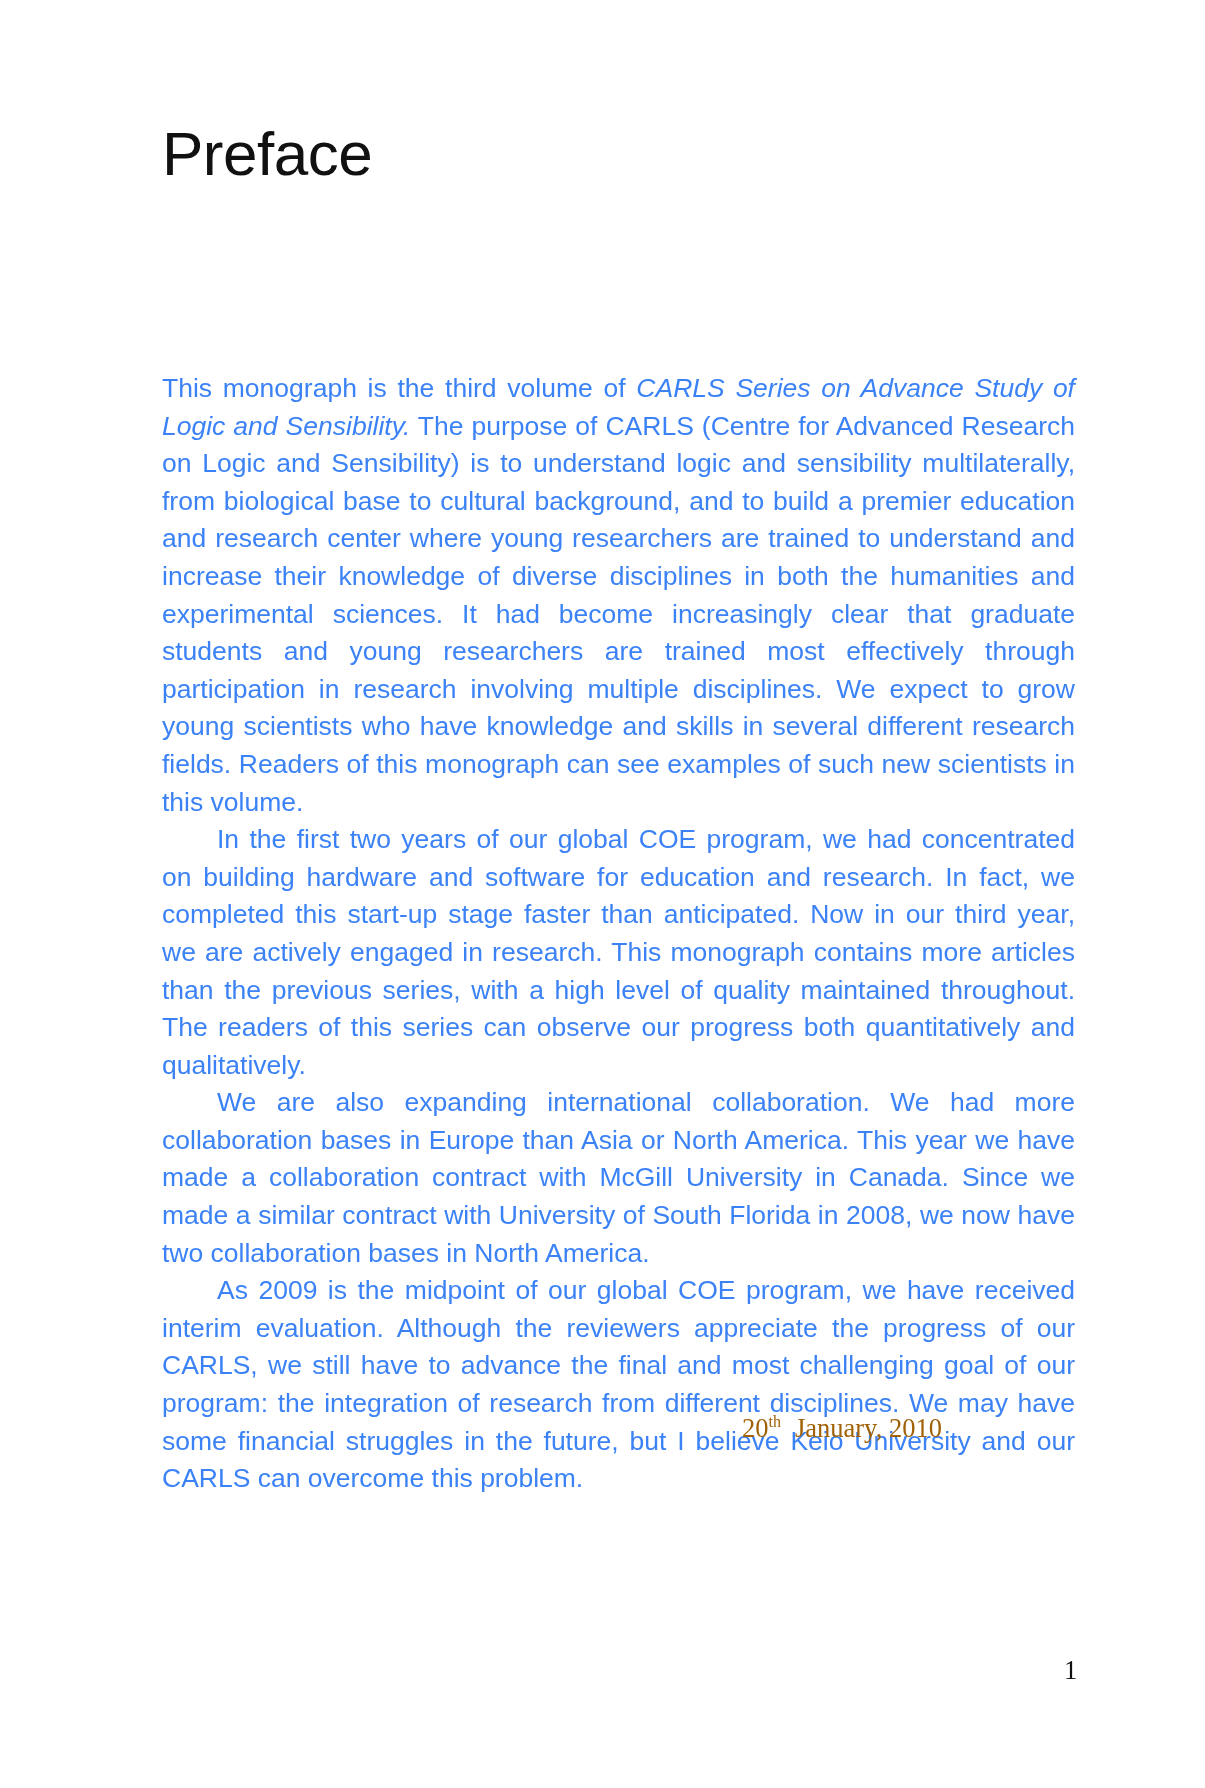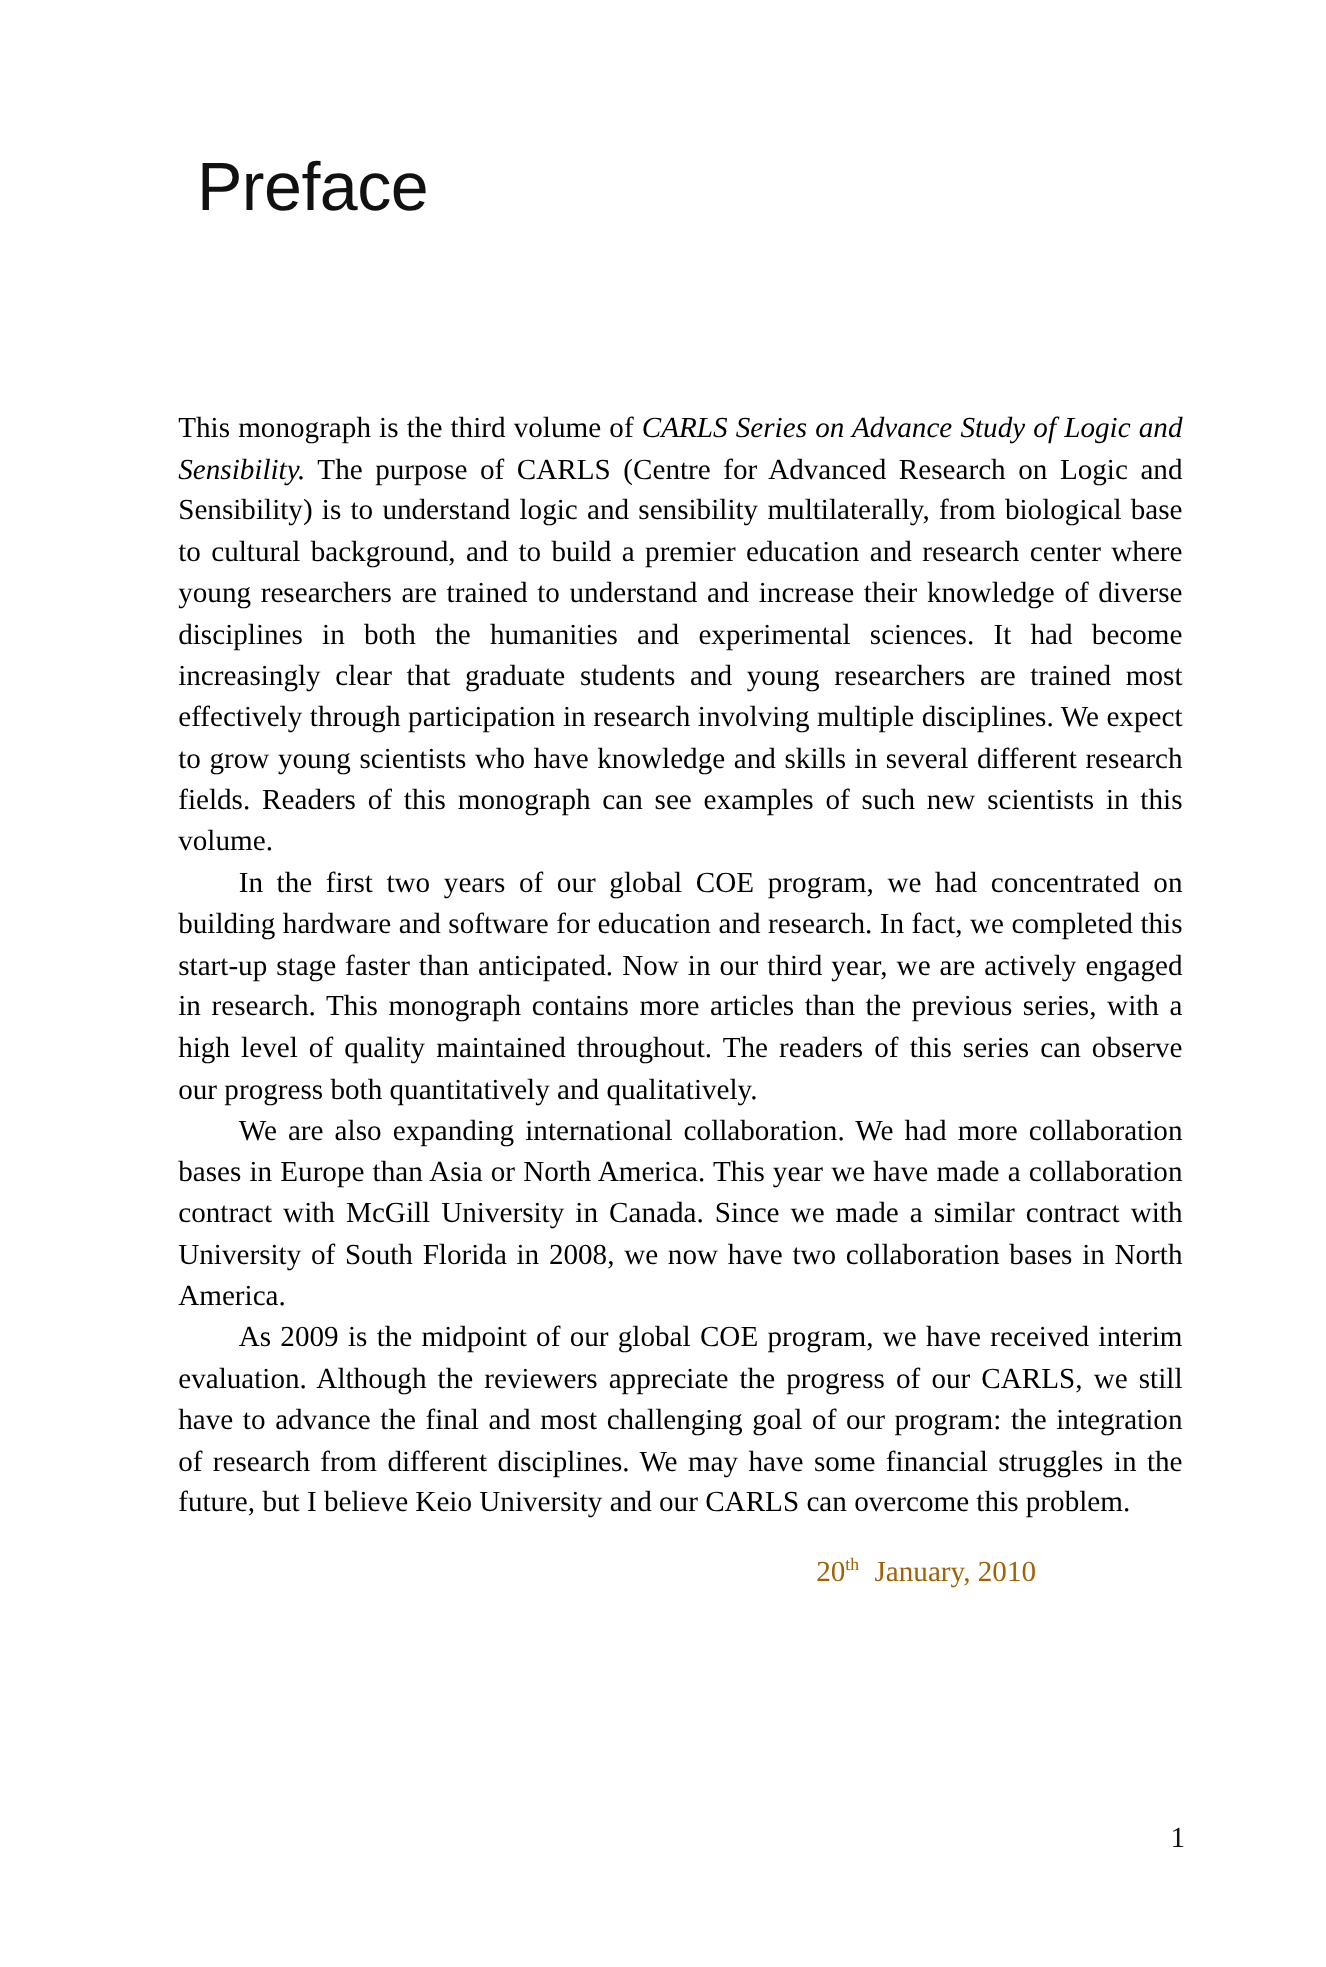--- a/index.html
+++ b/index.html
@@ -11,38 +11,38 @@
       width: 1205px;
       height: 1788px;
       position: relative;
       overflow: hidden;
       color: #111111;
     }
     .page-title {
       position: absolute;
       left: 162px;
       top: 118px;
-      margin: 17px;
+      margin: 0;
       font-family: "Liberation Sans", sans-serif;
       font-weight: normal;
       font-size: 62px;
       line-height: 72px;
       letter-spacing: -0.5px;
       color: #111111;
     }
     .body-text {
       position: absolute;
       left: 162px;
       top: 370px;
       width: 913px;
-      font-family: Liberation Serif, serif;
+      font-family: Liberation Sans, sans-serif;
       font-size: 26.5px;
       line-height: 37.6px;
       text-align: justify;
-      color: #000000;
+      color: #3b82f6;
     }
     .body-text p {
       margin: 0;
       text-align: justify;
     }
     .body-text p.indent {
       text-indent: 55px;
     }
     .body-text em {
       font-style: italic;

